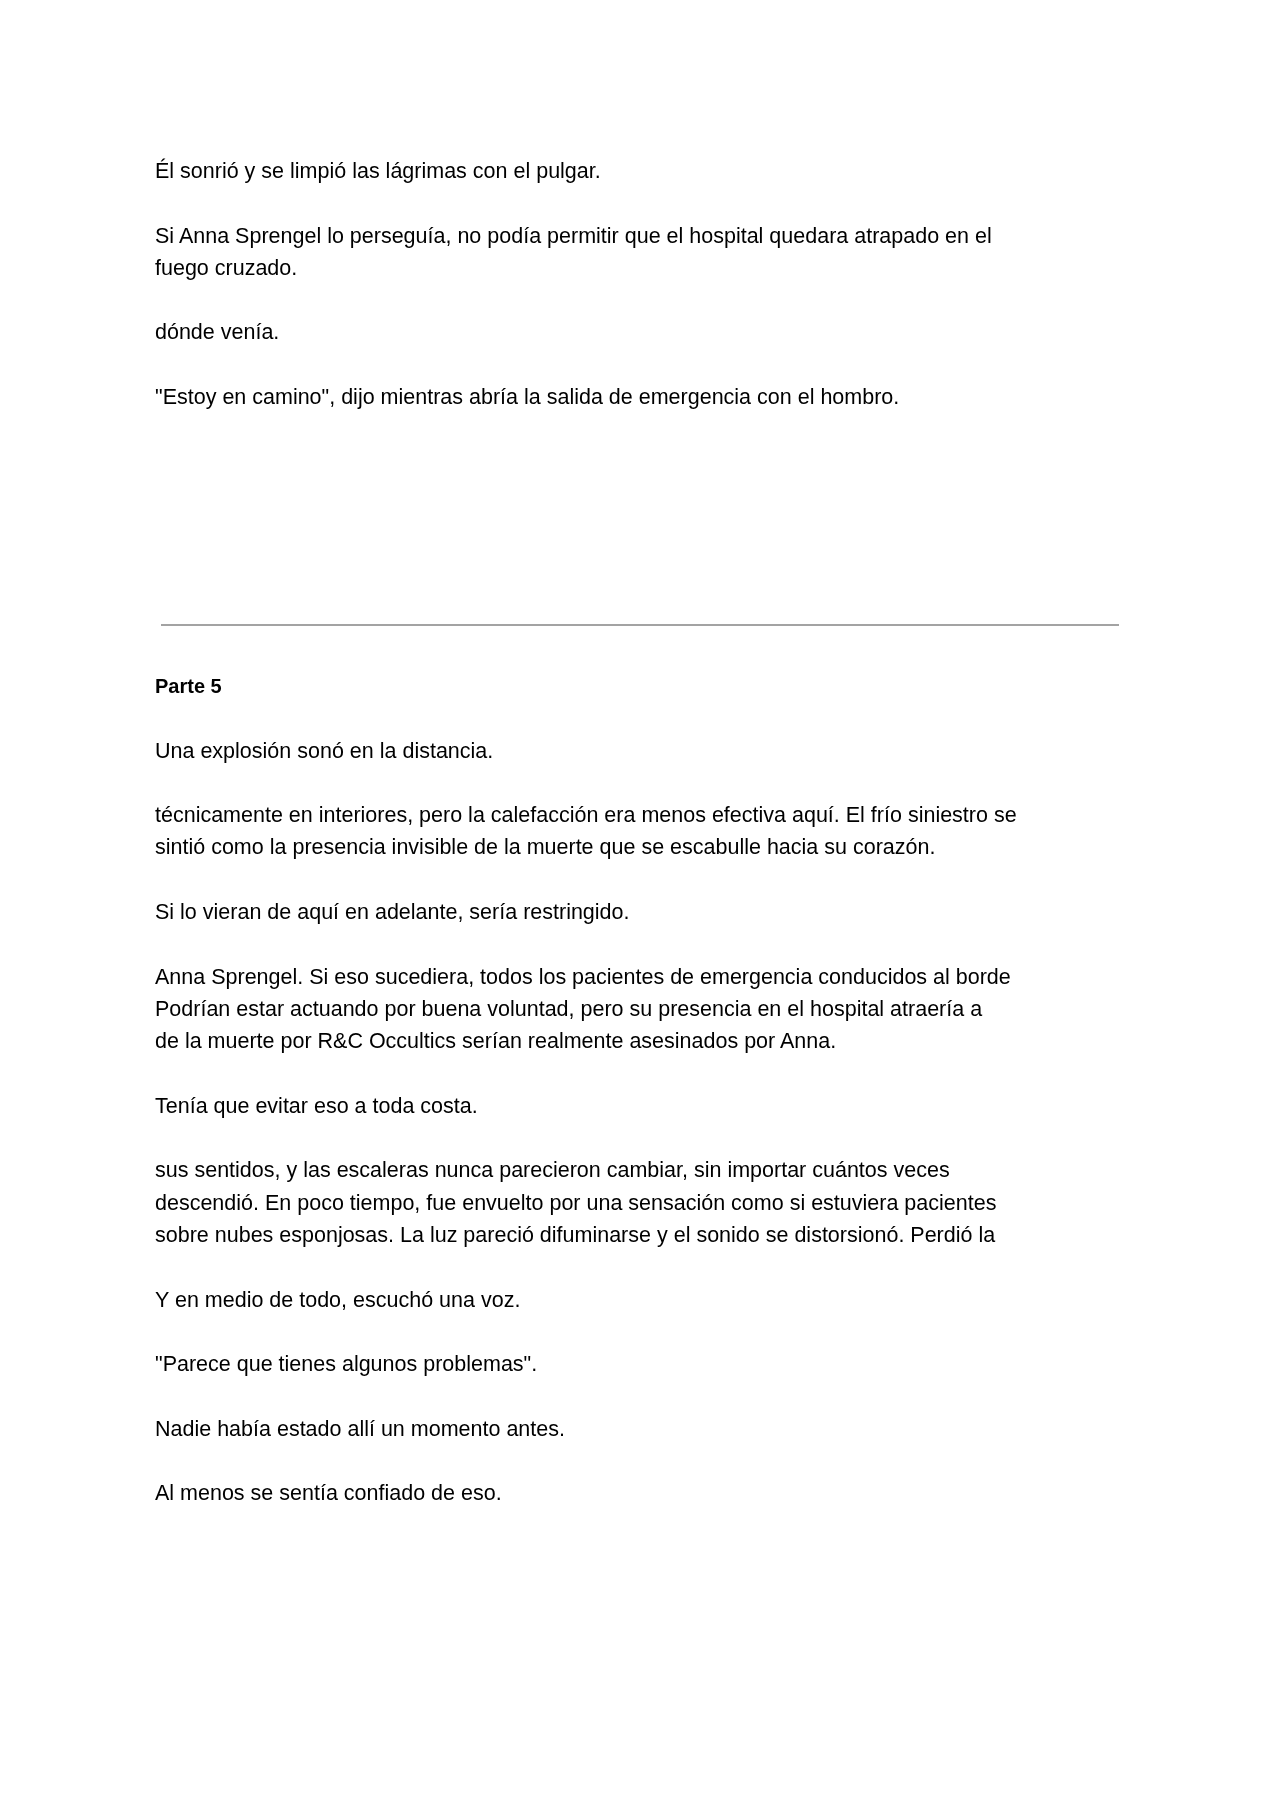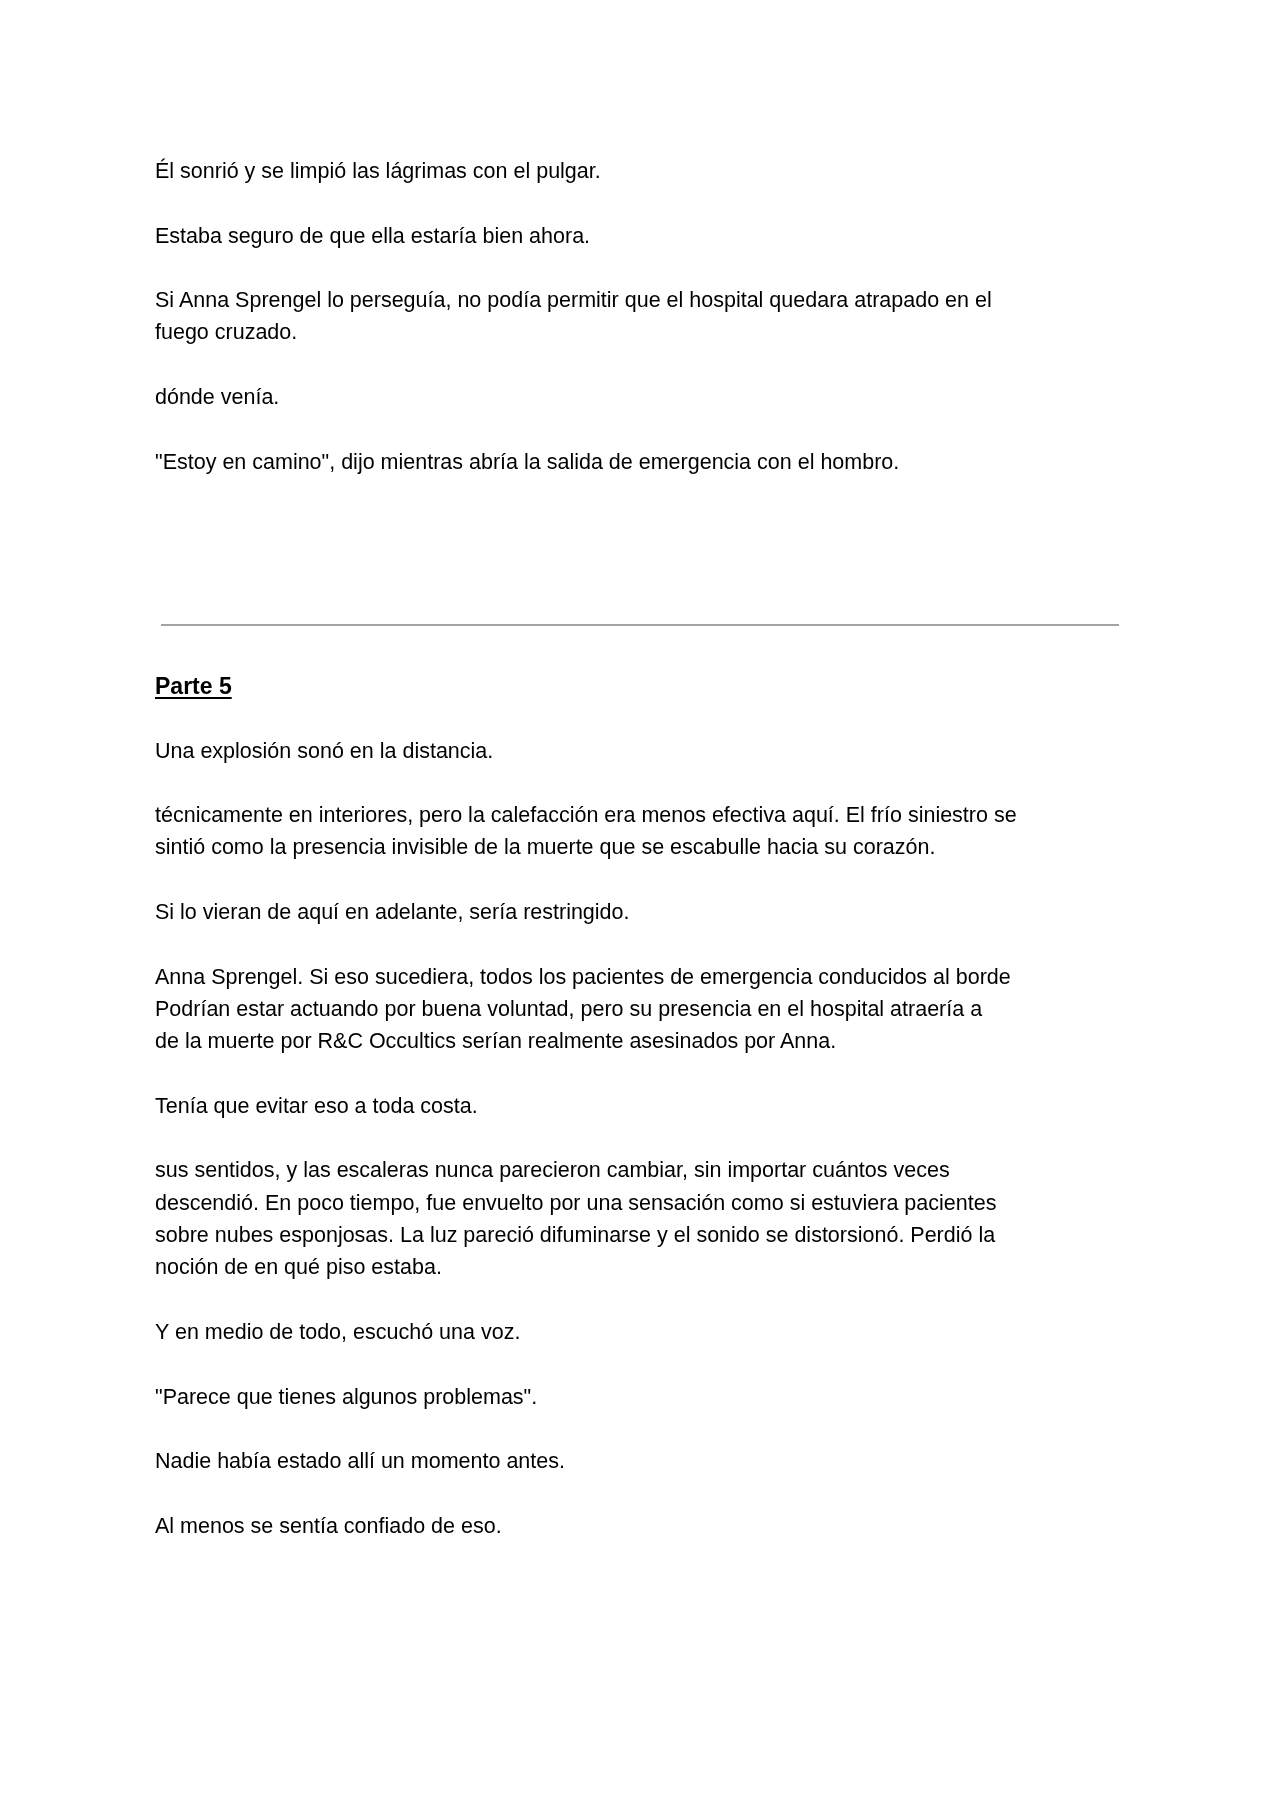--- a/index.html
+++ b/index.html
@@ -18,33 +18,30 @@
   .line { display: block; white-space: nowrap; }
   .rule {
     position: absolute; left: 161px; top: 624px; width: 958px; height: 2px;
     background: #a3a3a3;
   }
   .section-b {
     position: absolute; left: 155px; top: 670px; width: 980px;
     font-family: "Liberation Sans", sans-serif;
     font-size: 21.5px; line-height: 32.3px; color: #000000;
   }
-  .heading { margin: 0 0 32.3px 0; font-weight: bold; text-decoration: underline; text-underline-offset: 3px; font-size: 23px; }
+  .heading { margin: 0 0 32.3px 0; font-weight: bold; text-underline-offset: 3px; font-size: 20px; }
 </style>
 </head>
 <body>
 
 <div class="page">
 
   <div class="content">
     <p class="para">
       <span class="line">Él sonrió y se limpió las lágrimas con el pulgar.</span>
-    </p>
-    <p class="para">
-      <span class="line">Estaba seguro de que ella estaría bien ahora.</span>
     </p>
     <p class="para">
       <span class="line">Si Anna Sprengel lo perseguía, no podía permitir que el hospital quedara atrapado en el</span>
       <span class="line">fuego cruzado.</span>
     </p>
     <p class="para">
       <span class="line">dónde venía.</span>
     </p>
     <p class="para">
       <span class="line">"Estoy en camino", dijo mientras abría la salida de emergencia con el hombro.</span>
@@ -71,21 +68,20 @@
       <span class="line">Podrían estar actuando por buena voluntad, pero su presencia en el hospital atraería a</span>
       <span class="line">de la muerte por R&amp;C Occultics serían realmente asesinados por Anna.</span>
     </p>
     <p class="para">
       <span class="line">Tenía que evitar eso a toda costa.</span>
     </p>
     <p class="para">
       <span class="line">sus sentidos, y las escaleras nunca parecieron cambiar, sin importar cuántos veces</span>
       <span class="line">descendió. En poco tiempo, fue envuelto por una sensación como si estuviera pacientes</span>
       <span class="line">sobre nubes esponjosas. La luz pareció difuminarse y el sonido se distorsionó. Perdió la</span>
-      <span class="line">noción de en qué piso estaba.</span>
     </p>
     <p class="para">
       <span class="line">Y en medio de todo, escuchó una voz.</span>
     </p>
     <p class="para">
       <span class="line">"Parece que tienes algunos problemas".</span>
     </p>
     <p class="para">
       <span class="line">Nadie había estado allí un momento antes.</span>
     </p>

